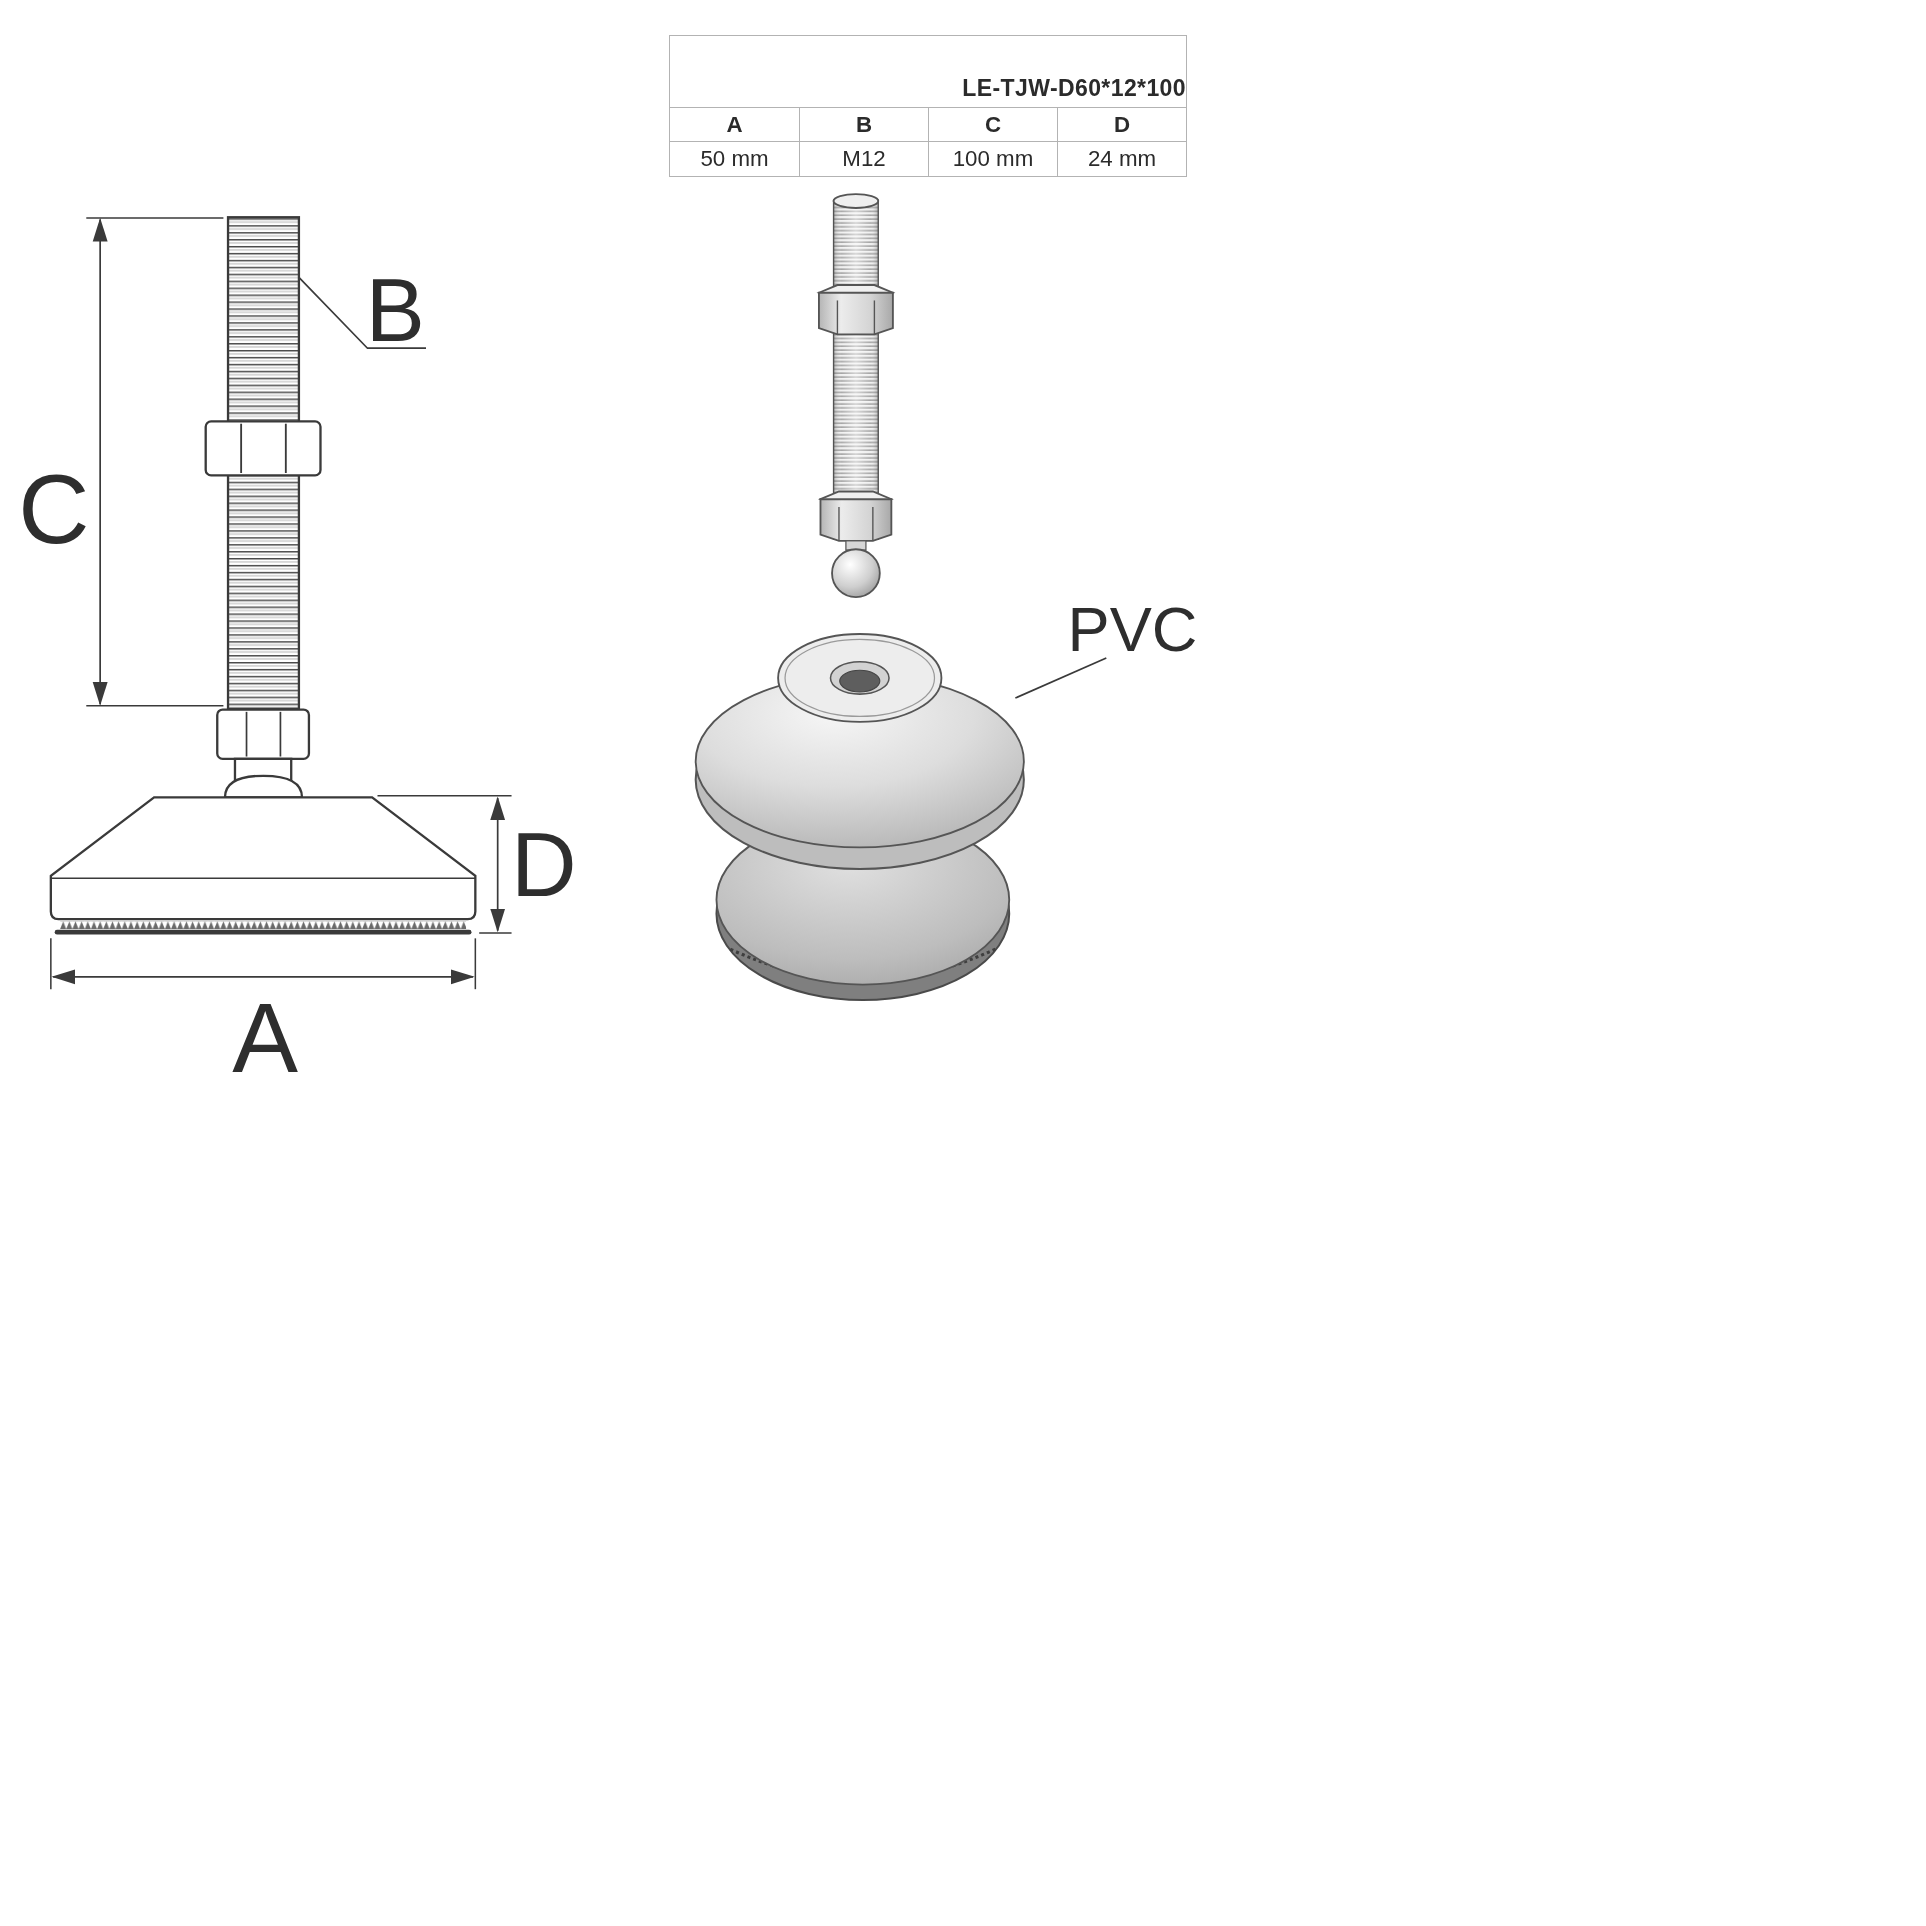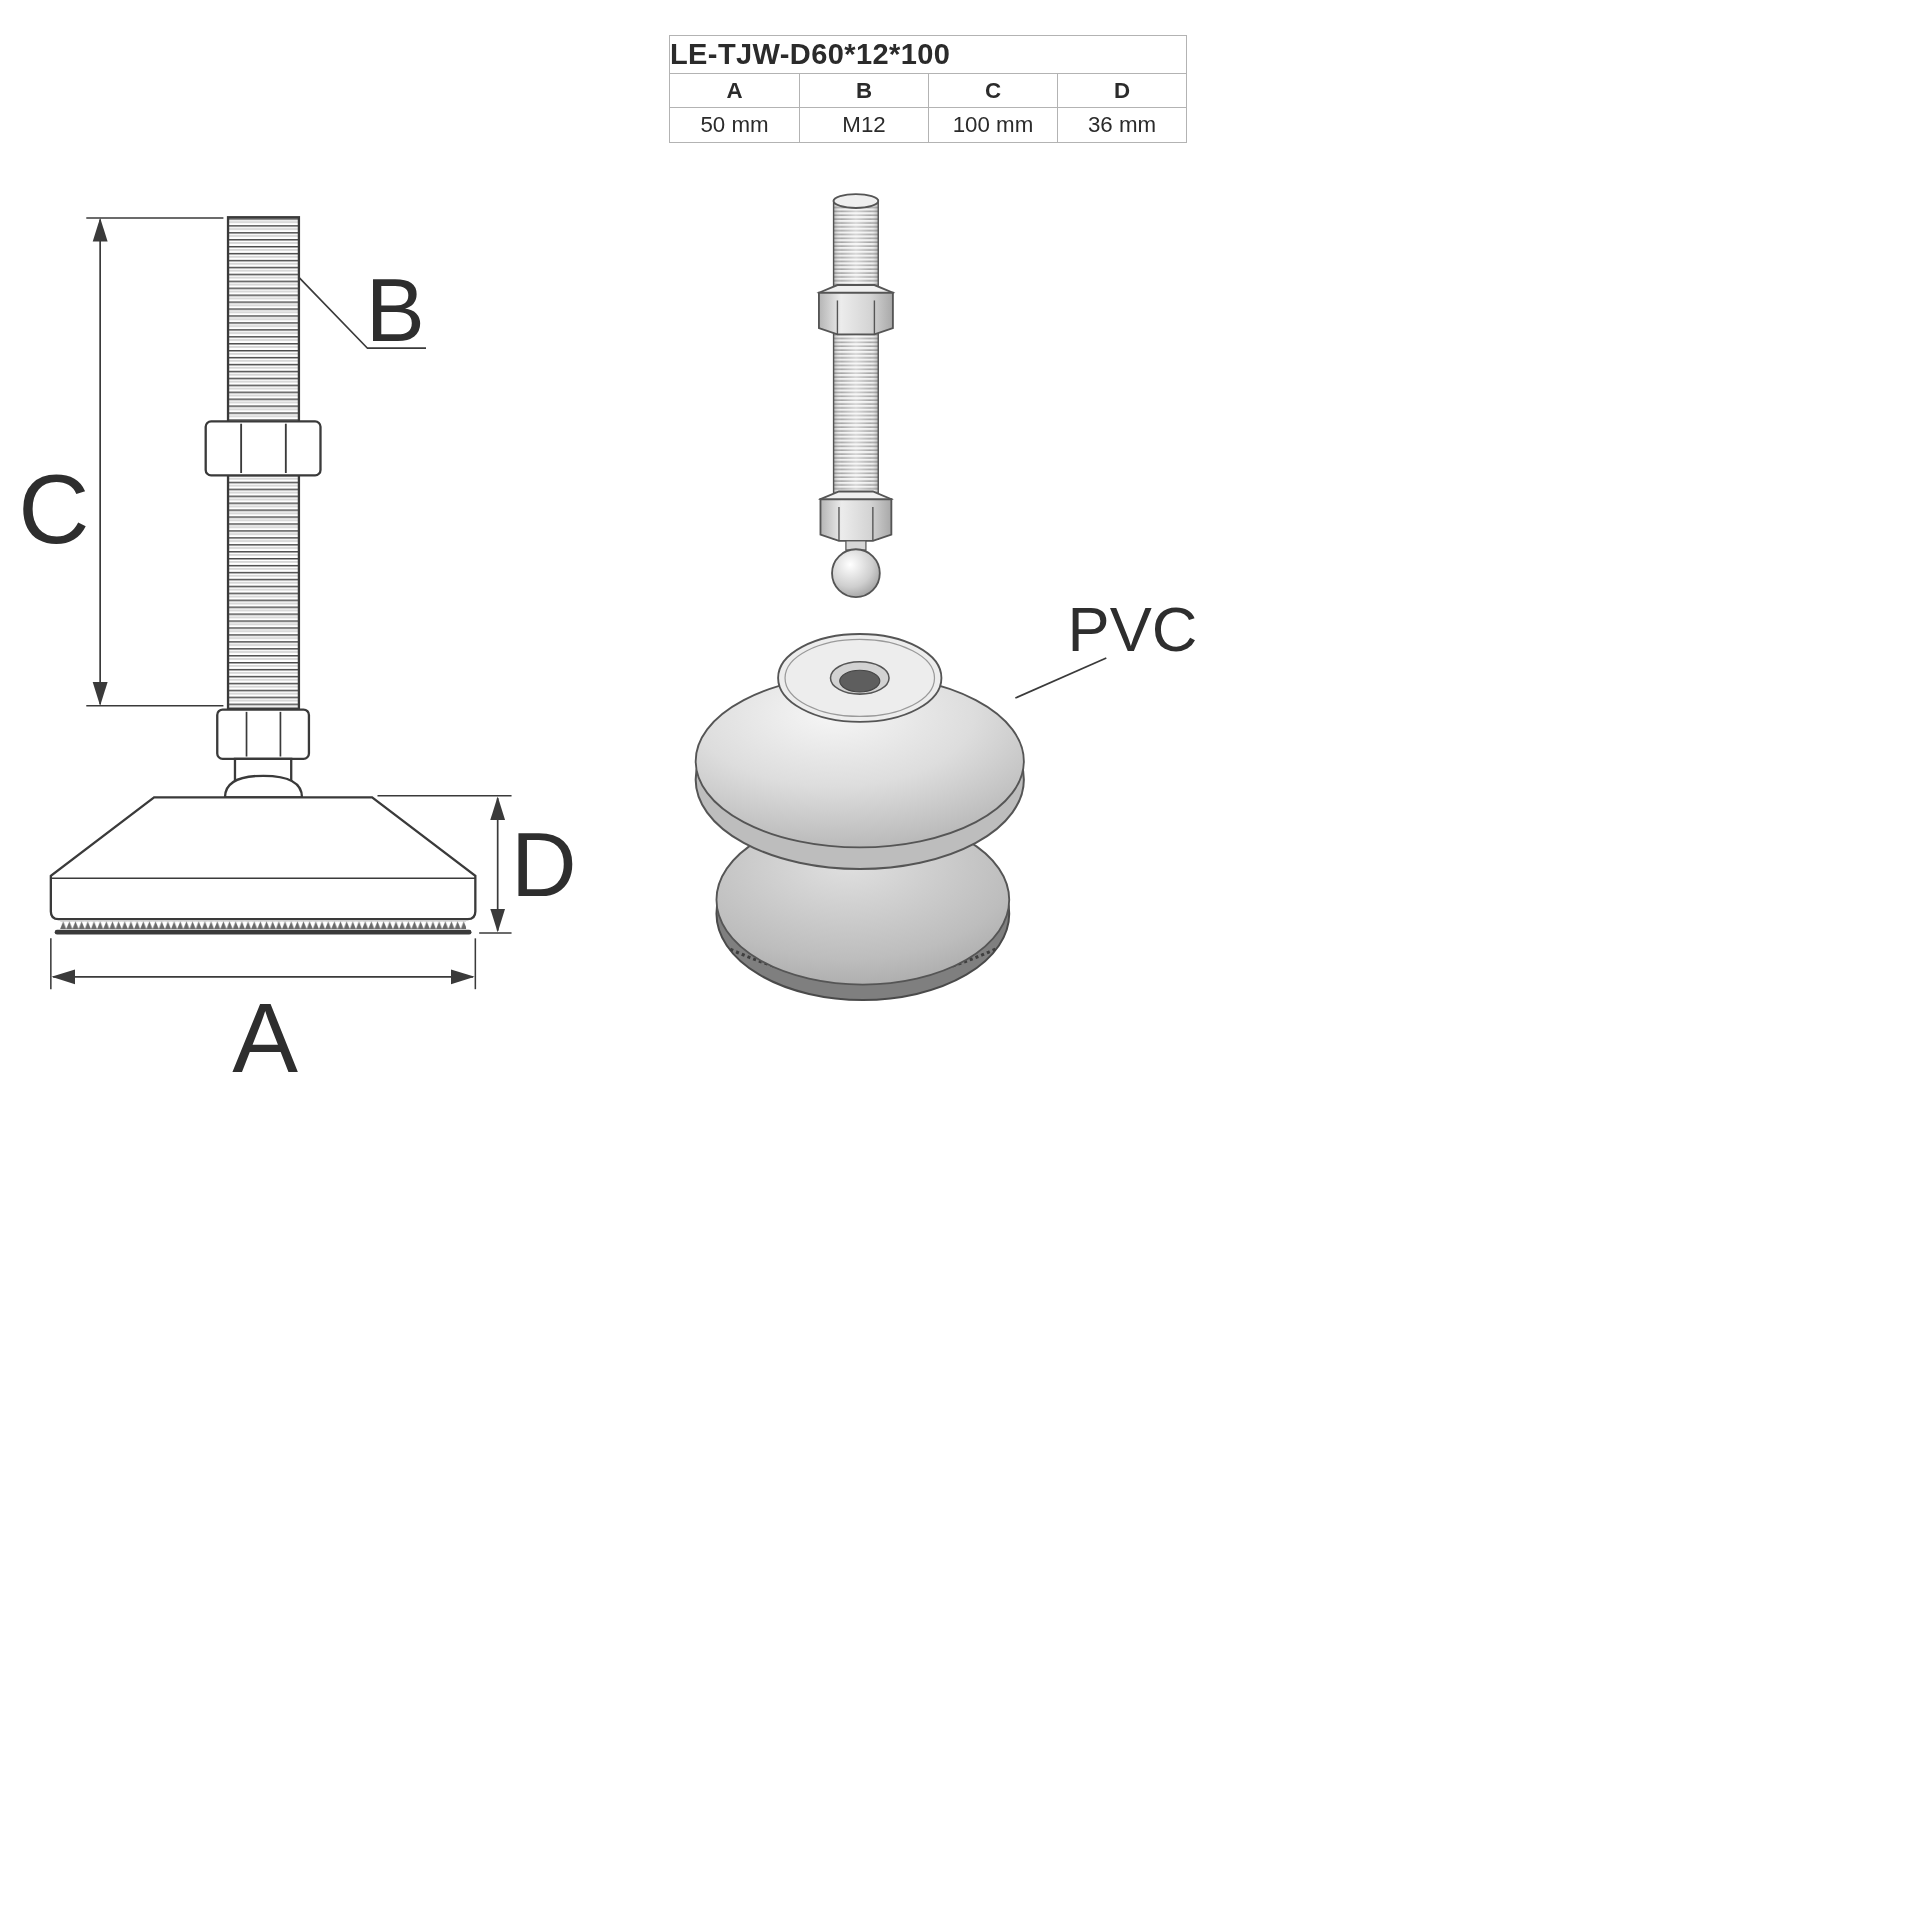--- a/index.html
+++ b/index.html
@@ -8,22 +8,22 @@
     font-family:"Liberation Sans",sans-serif;color:#2b2b2b;overflow:hidden;
   }
   .canvas{position:absolute;left:0;top:0;width:1926px;height:1926px;}
 
   
   .spec-table{
     position:absolute;left:669px;top:35px;width:518px;
     border:1.5px solid #b3b3b3;box-sizing:border-box;background:#ffffff;z-index:5;
   }
   .t-title{
-    height:37px;line-height:37px;text-align:left;font-size:29px;font-weight:700;
-    border-bottom:1.5px solid #b3b3b3;letter-spacing:0.4px;
+    height:37px;line-height:37px;text-align:right;font-size:23px;font-weight:700;
+    border-bottom:1.5px solid #b3b3b3;letter-spacing:0.4px;margin-top:34px;
   }
   .t-row{display:grid;grid-template-columns:repeat(4,1fr);}
   .t-row.head .cell{font-weight:700;border-bottom:1.5px solid #b3b3b3;}
   .cell{
     height:34px;line-height:34px;text-align:center;font-size:22.3px;
     border-left:1.5px solid #b3b3b3;box-sizing:border-box;
   }
   .cell:first-child{border-left:none;}
 
   text{font-family:"Liberation Sans",sans-serif;fill:#2e2e2e;}
@@ -40,21 +40,21 @@
   <div class="t-row head">
     <div class="cell">A</div>
     <div class="cell">B</div>
     <div class="cell">C</div>
     <div class="cell">D</div>
   </div>
   <div class="t-row">
     <div class="cell">50 mm</div>
     <div class="cell">M12</div>
     <div class="cell">100 mm</div>
-    <div class="cell">36 mm</div>
+    <div class="cell">24 mm</div>
   </div>
 </div>
 
 <svg class="canvas" viewBox="0 0 2500 2500">
   <defs>
     <marker id="arr" viewBox="0 0 14 12" refX="13" refY="6" markerWidth="14" markerHeight="12" orient="auto-start-reverse">
       <path d="M0,1.6 L14,6 L0,10.4 Z" fill="#3a3a3a"></path>
     </marker>
     <pattern id="thread2d" x="0" y="282" width="92" height="9" patternUnits="userSpaceOnUse">
       <rect width="92" height="9" fill="#ffffff"></rect>

